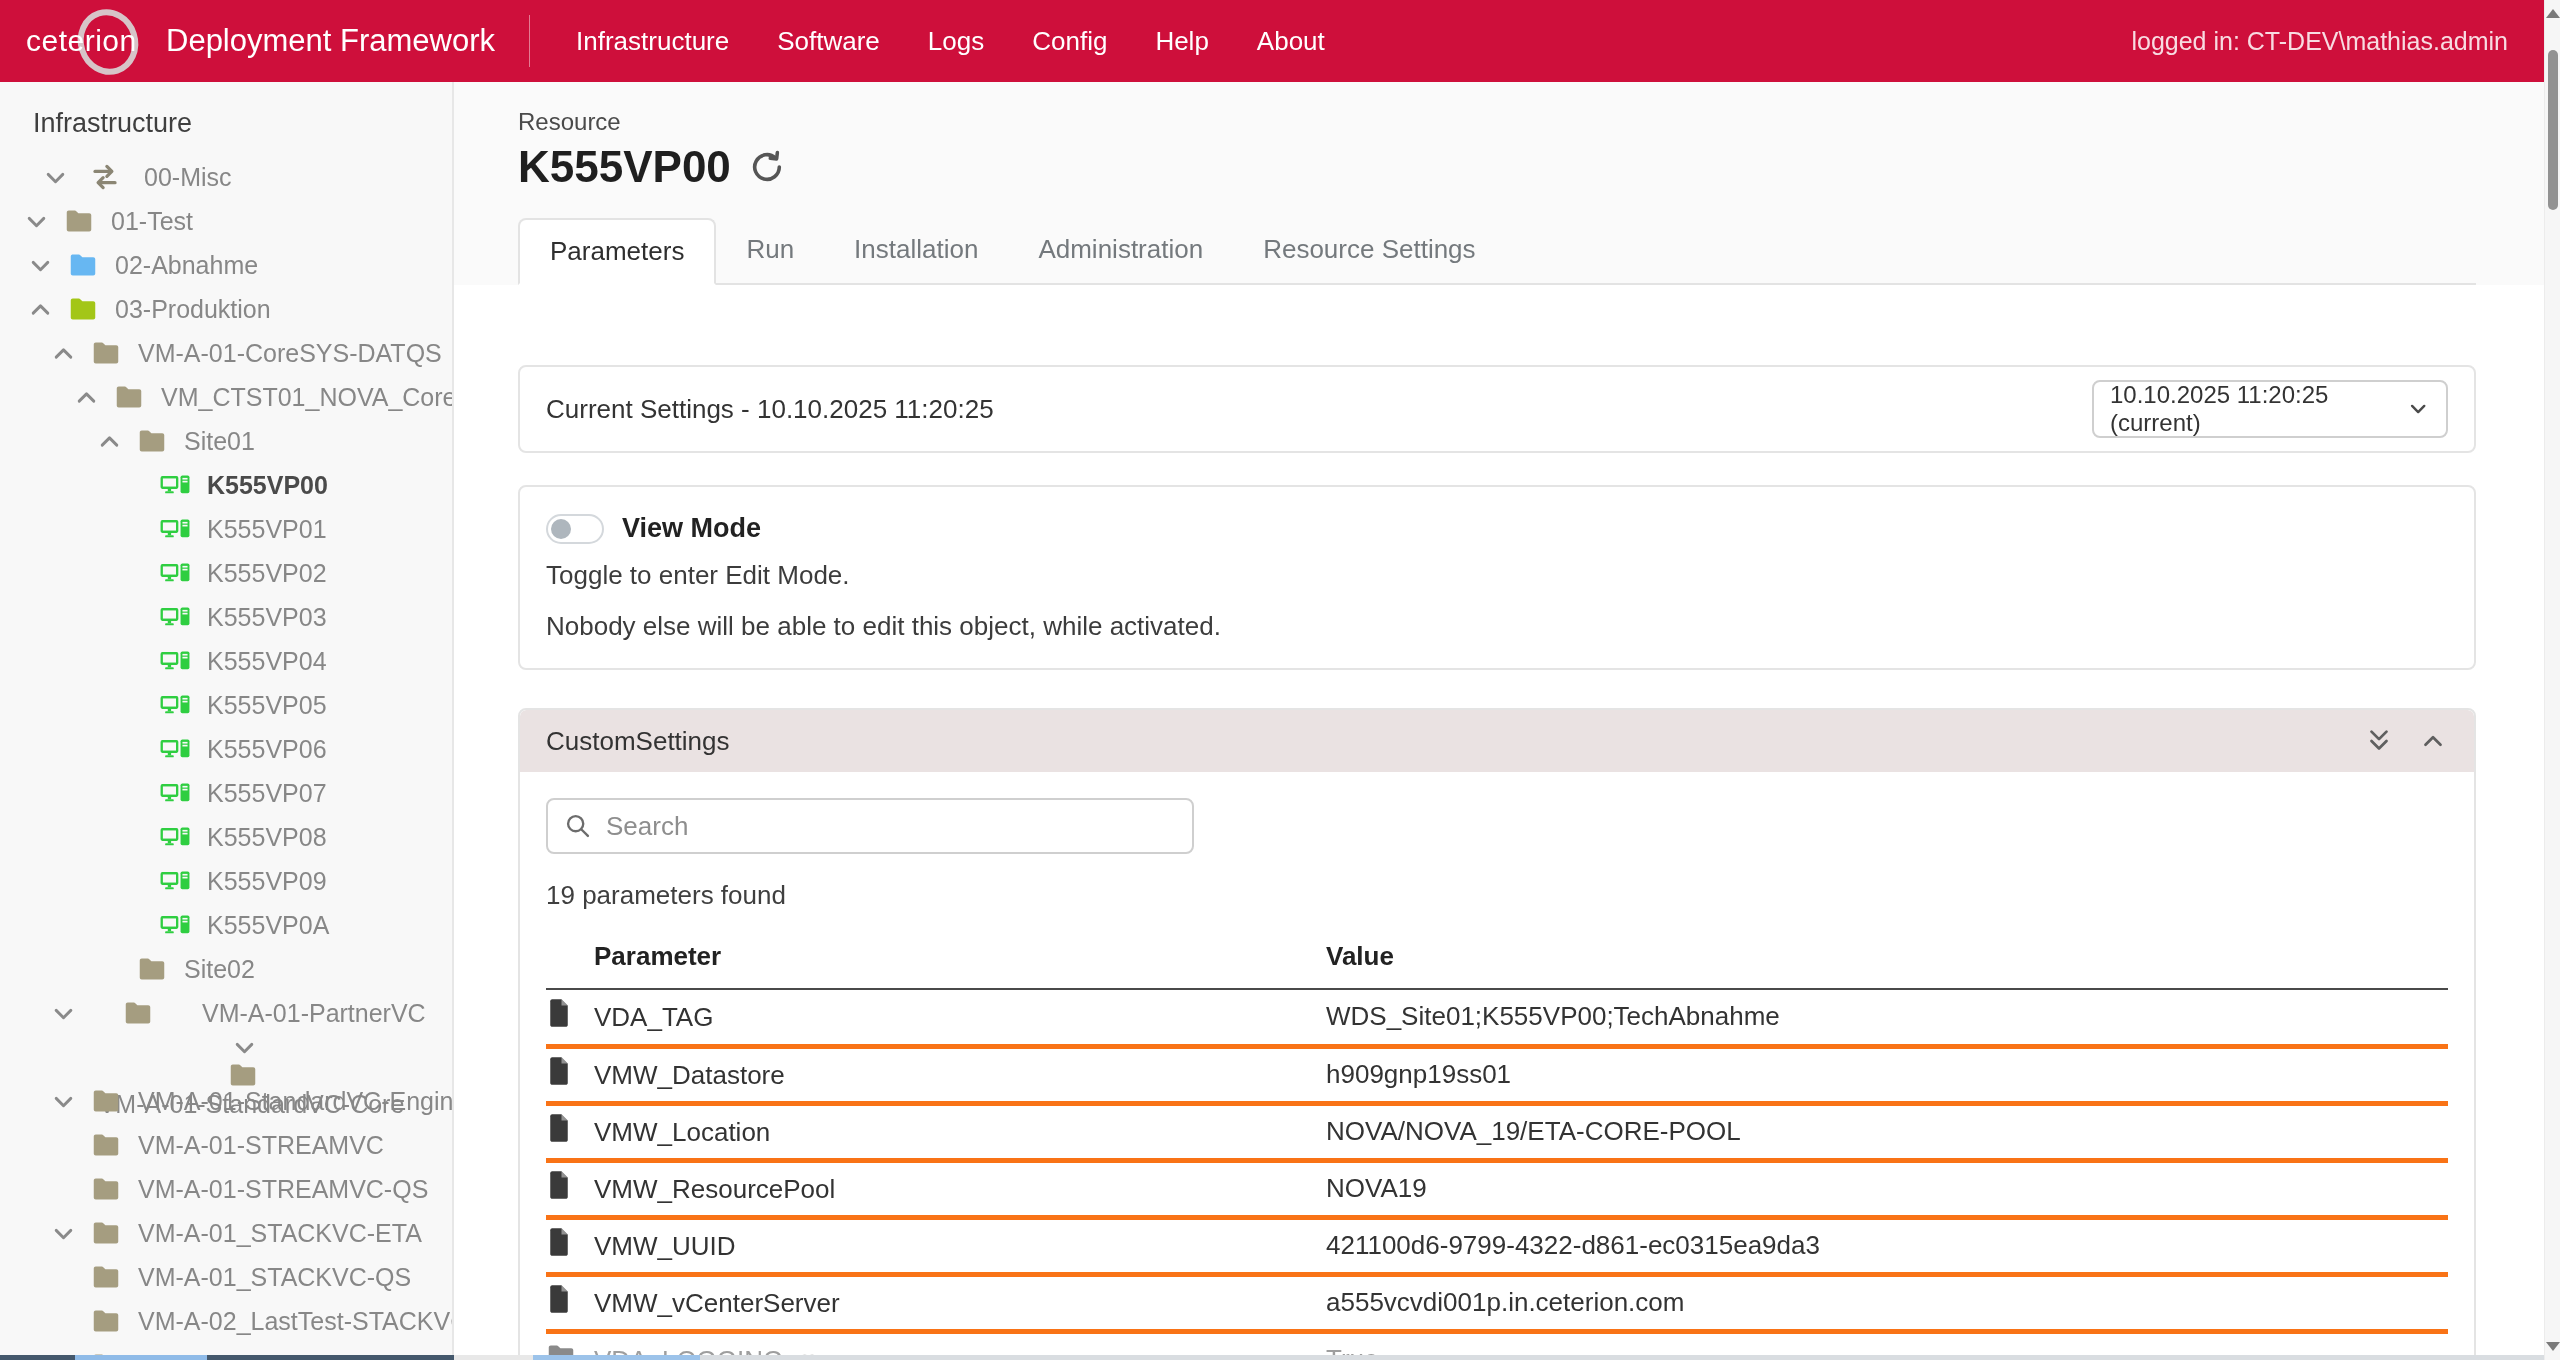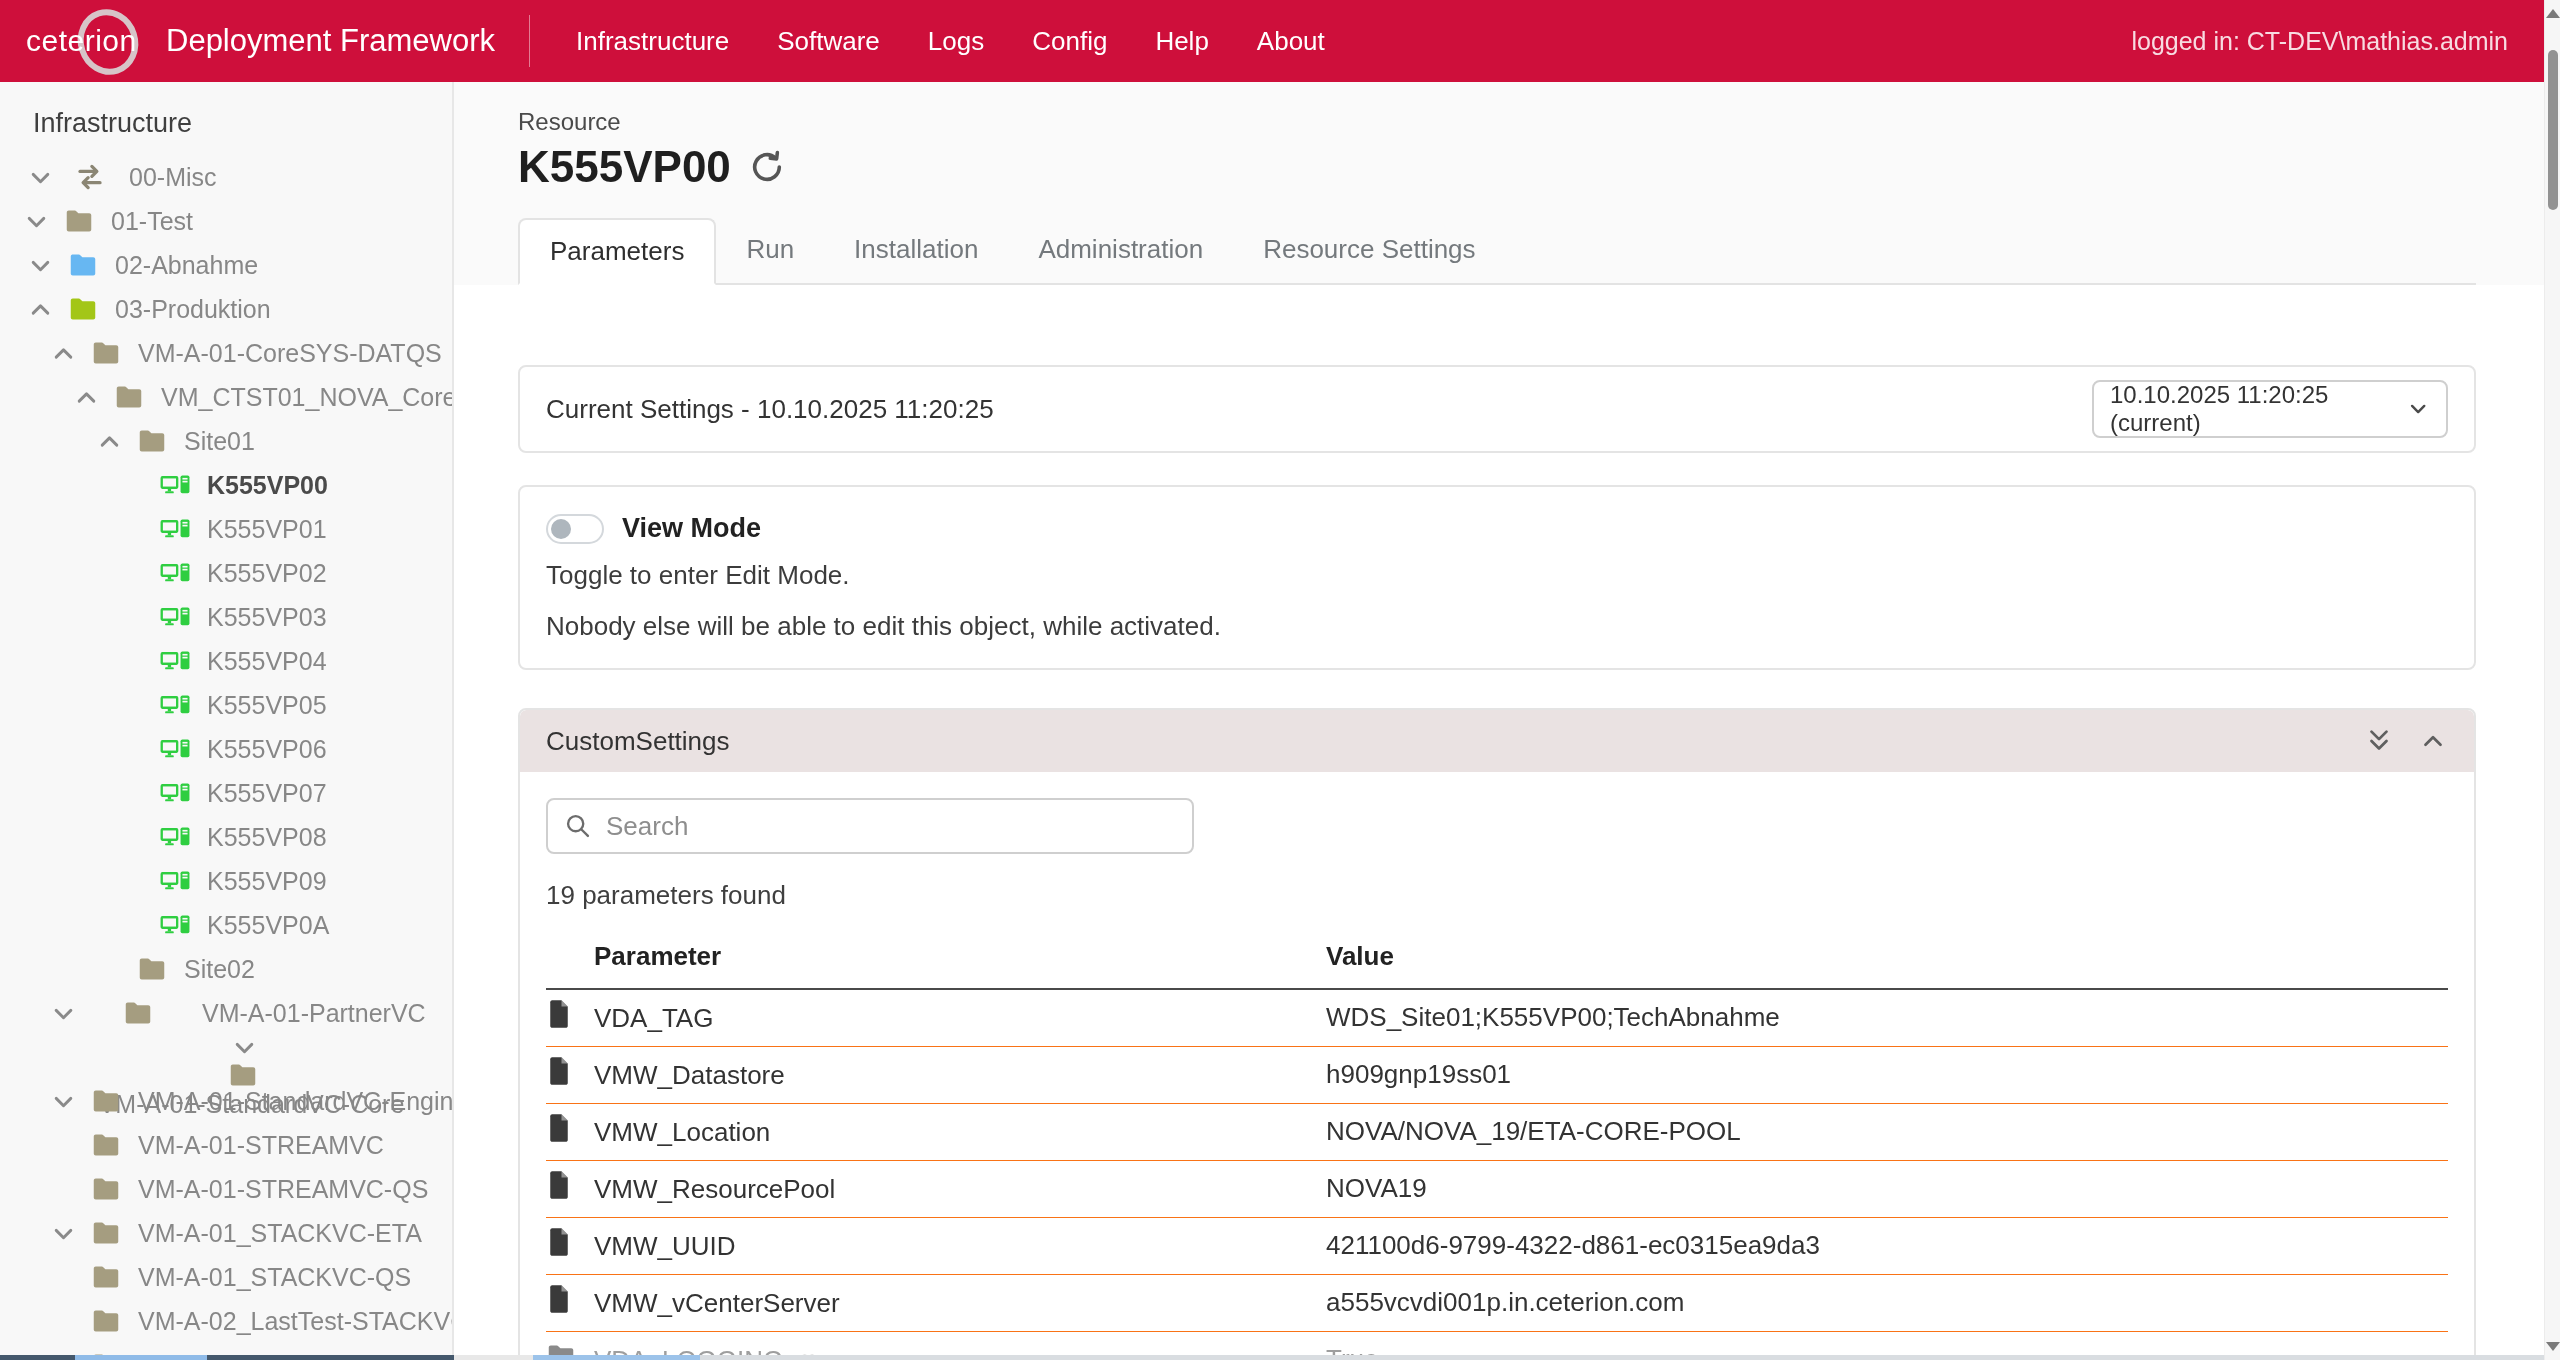--- a/index.html
+++ b/index.html
@@ -99,21 +99,21 @@
     font-family:"Liberation Sans", sans-serif; color:#333; background:transparent; }
   .search-box input::placeholder{ color:#8e8e8e; }
 
   .count-line{ font-size:26px; color:#3f3f3f; margin-top:26px; }
 
   table.params{ width:100%; border-collapse:collapse; margin-top:22px; }
   table.params th{ text-align:left; font-size:26px; color:#222; padding:8px 0 16px 0;
     border-bottom:2px solid #4a4a4a; }
   th.col-icon{ width:48px; }
   th.col-param{ width:732px; }
-  table.params td{ height:57px; border-bottom:1px solid #f97316; font-size:26px; color:#333; }
+  table.params td{ height:57px; border-bottom:5px solid #f97316; font-size:26px; color:#333; }
   td.cell-icon{ width:48px; }
   .row-icon{ display:inline-flex; }
   .row-icon svg{ width:26px; height:30px; }
   .row-icon.file{ color:#3a3a3a; }
   .row-icon.folder{ color:#8a8a8a; }
   .row-icon.folder svg{ width:30px; height:30px; }
   .param-name{ vertical-align:middle; }
   .link-ic{ display:inline-flex; vertical-align:middle; margin-left:12px; color:#c4c4c4; }
   .link-ic svg{ width:27px; height:27px; }
   tr.inherited td, tr.inherited .param-name{ color:#9e9e9e; }
@@ -156,21 +156,21 @@
       <div class="nav-item">About</div>
     </nav>
   <span class="login-info">logged in: CT-DEV\mathias.admin</span>
 </header>
 
 <div class="page">
 
   <aside class="sidebar">
     <div class="sidebar-title">Infrastructure</div>
     <div>
-        <div class="tree-item" style="padding-left: 28px; gap: 7px;">
+        <div class="tree-item" style="padding-left: 43px; gap: 7px;">
           <span class="tree-chev">
             <svg viewBox="0 0 24 24" fill="none" stroke="currentColor" stroke-linecap="round" stroke-linejoin="round" stroke-width="2.8">
               <polyline points="5,9 12,16 19,9"></polyline>
             </svg>
           </span>
           <span class="tree-icon swap">
             <svg viewBox="0 0 24 24" fill="none" stroke="currentColor" stroke-linecap="round" stroke-linejoin="round" stroke-width="2.6">
               <path d="M4 7.5h12.5"></path>
               <path d="M13.5 3.5 17.5 7.5 13.5 11.5"></path>
               <path d="M20 16.5H7.5"></path>

